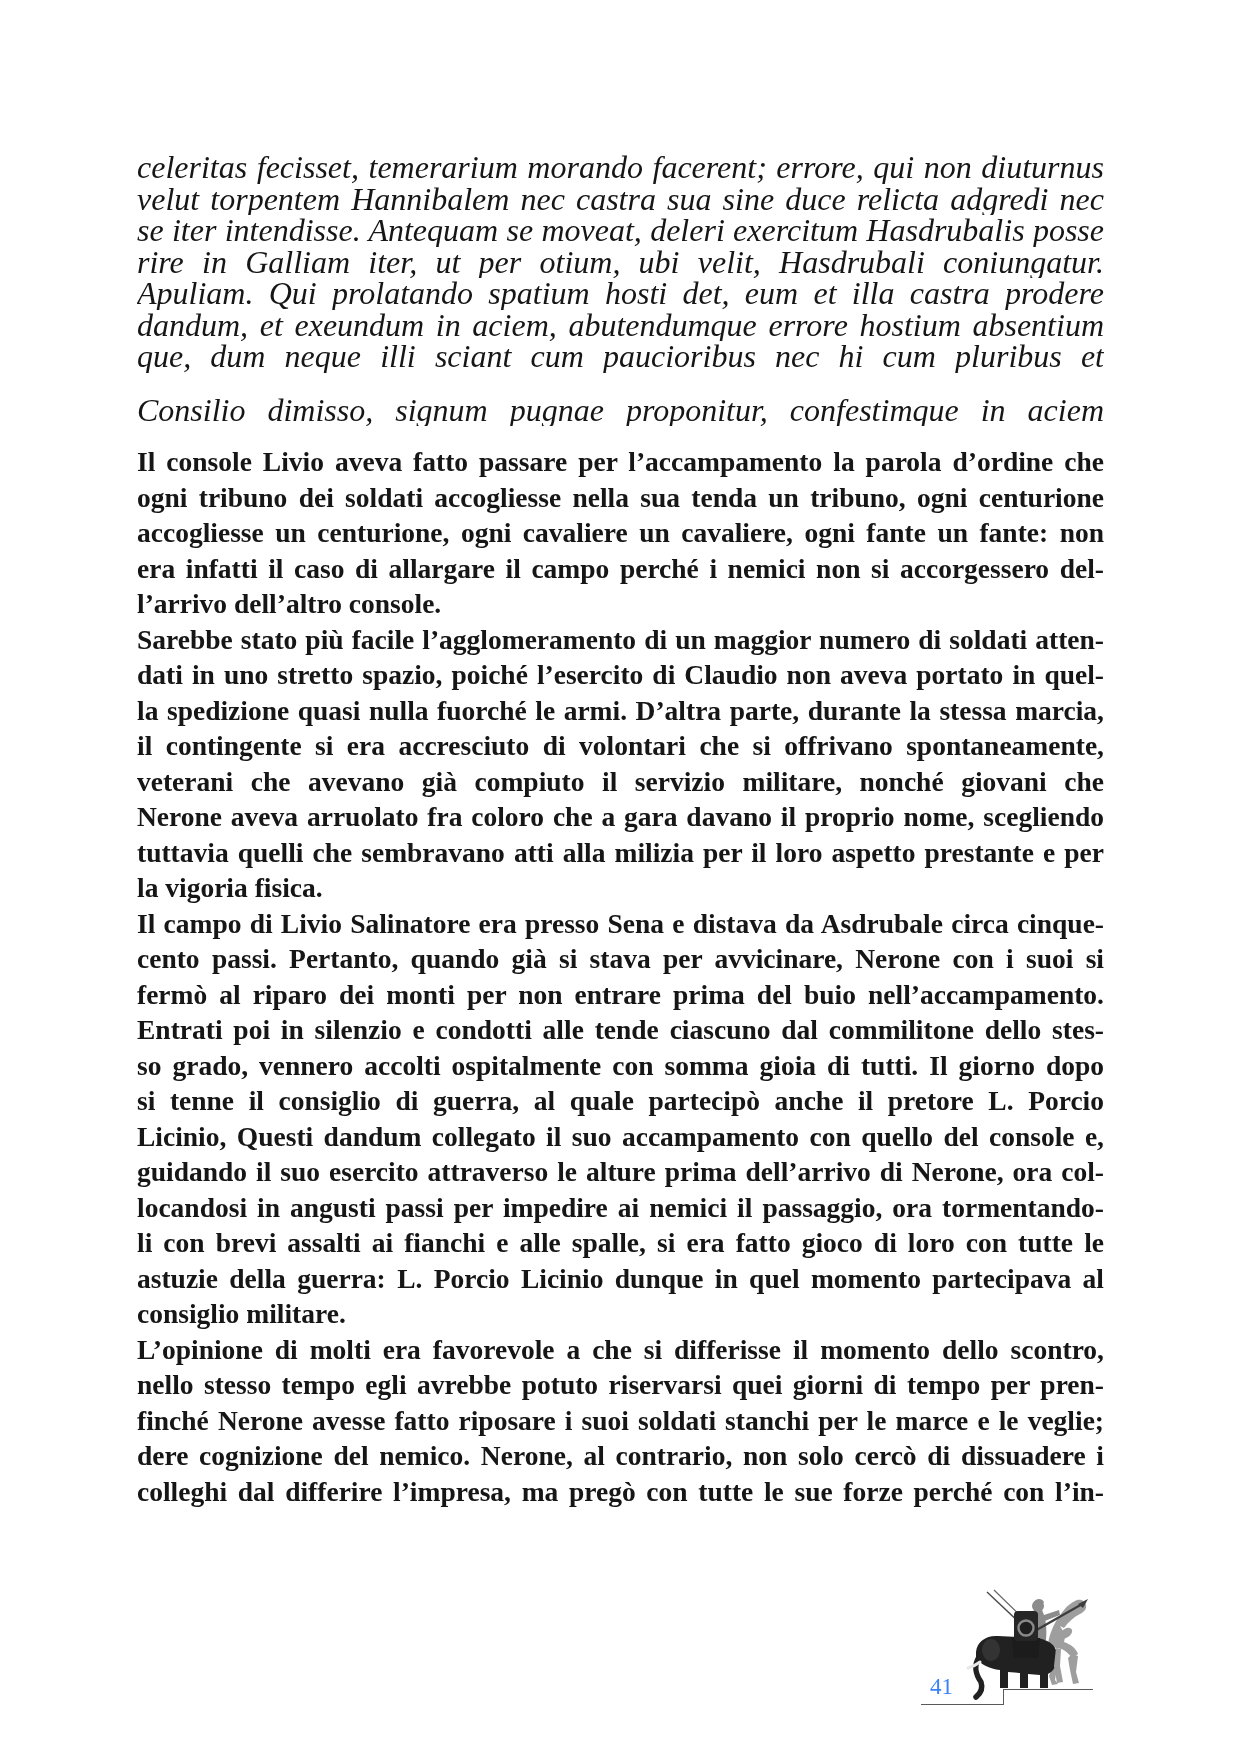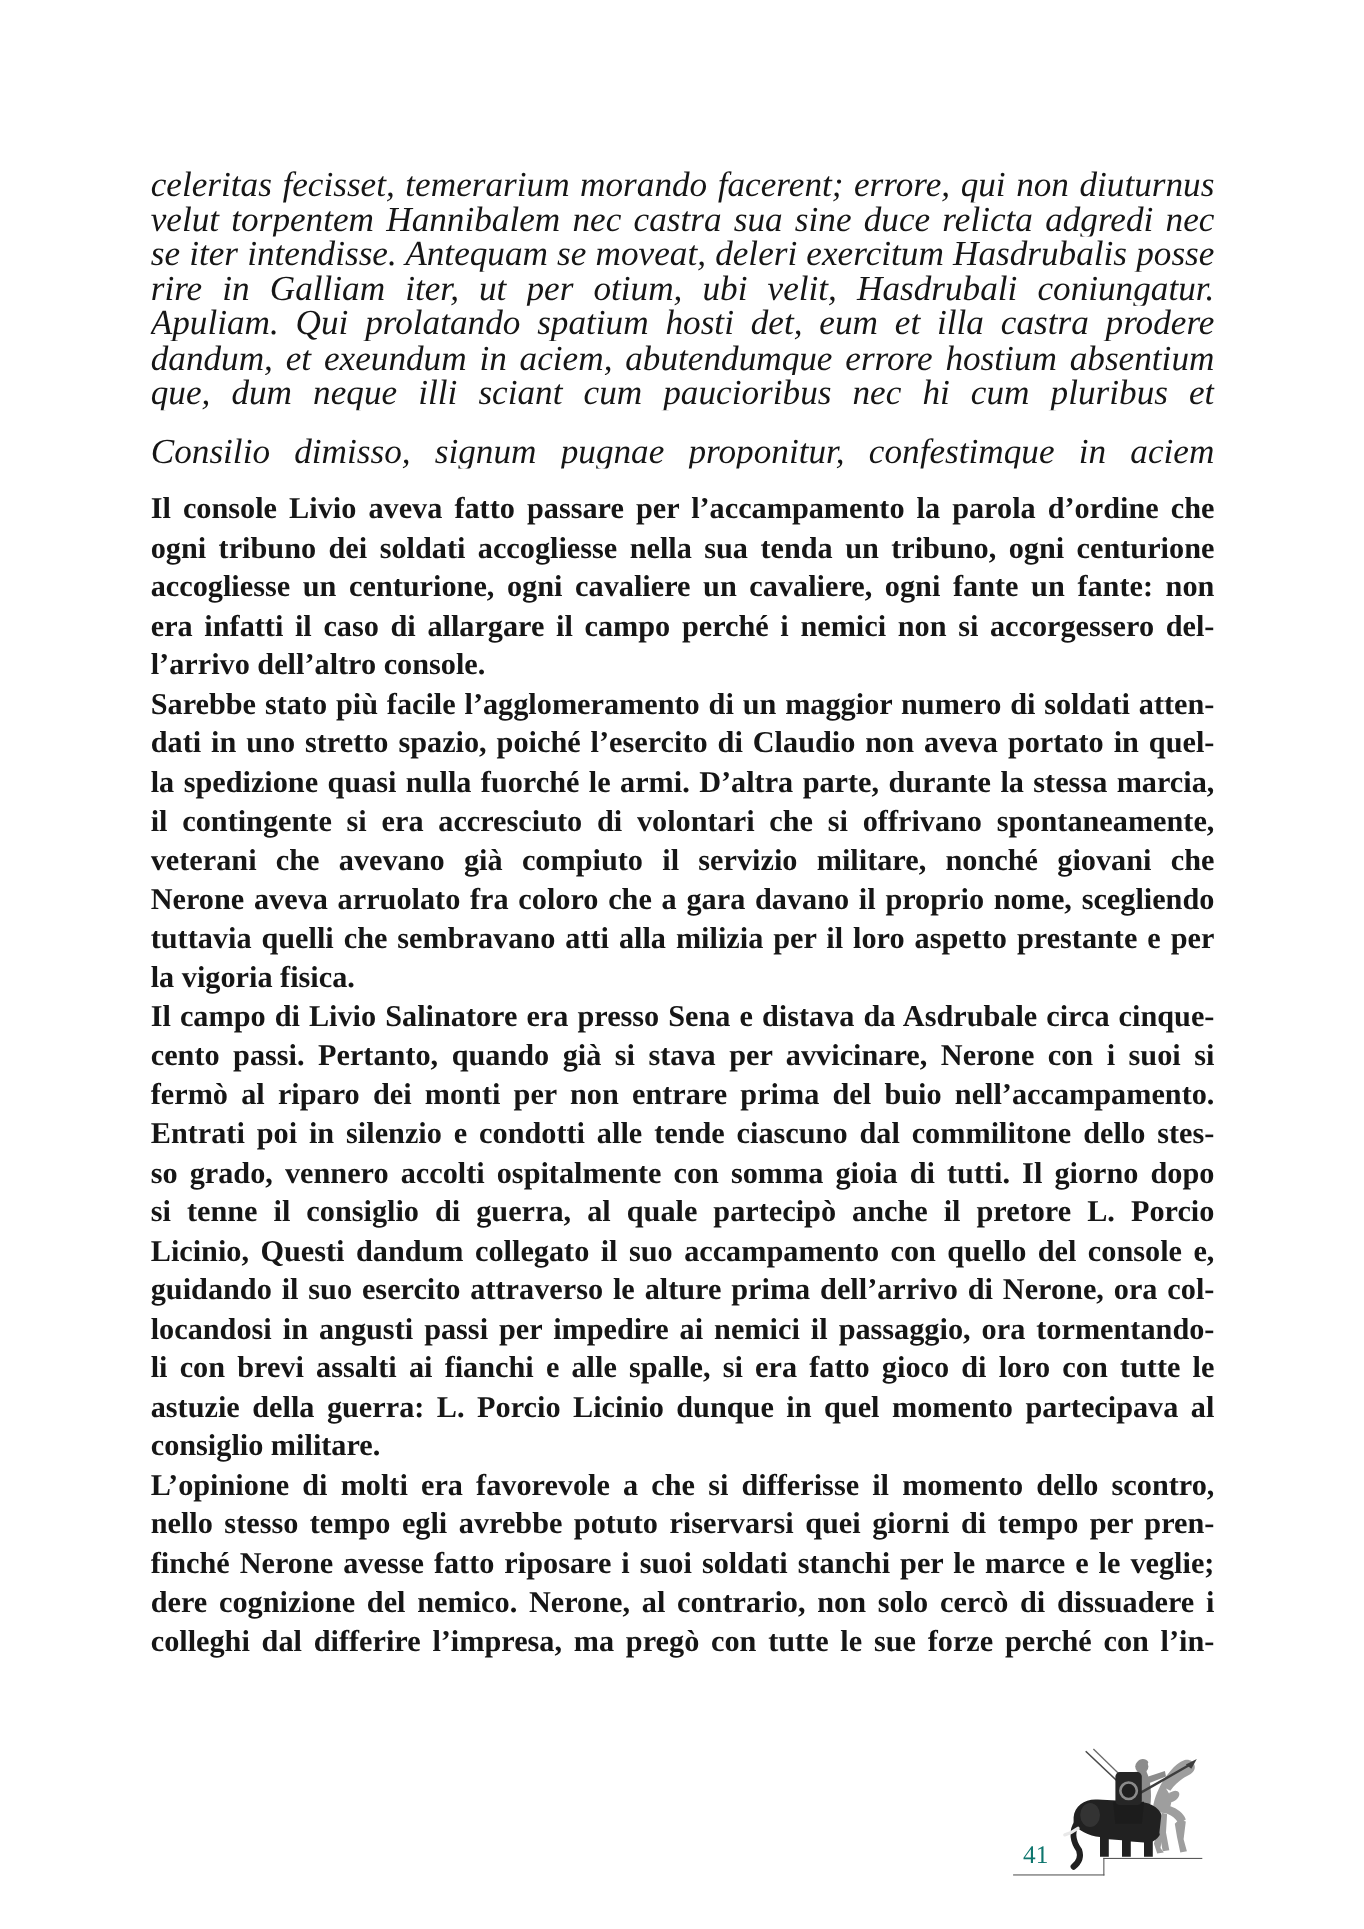--- a/index.html
+++ b/index.html
@@ -45,21 +45,21 @@
     white-space: normal;
   }
   .tline-end { text-align-last: left; }
 
   .page-number {
     position: absolute;
     left: 930px;
     top: 1674px;
     width: 60px;
     font-size: 23px;
-    color: #0f766e;
+    color: #3b82f6;
   }
   .rule {
     position: absolute;
     background: #5a5a5a;
   }
   .rule-lower { left: 921px; top: 1704px; width: 83px; height: 1px; }
   .rule-vert  { left: 1003px; top: 1689px; width: 1px; height: 16px; }
   .rule-upper { left: 1003px; top: 1689px; width: 90px; height: 1px; }
 
   .illustration {

